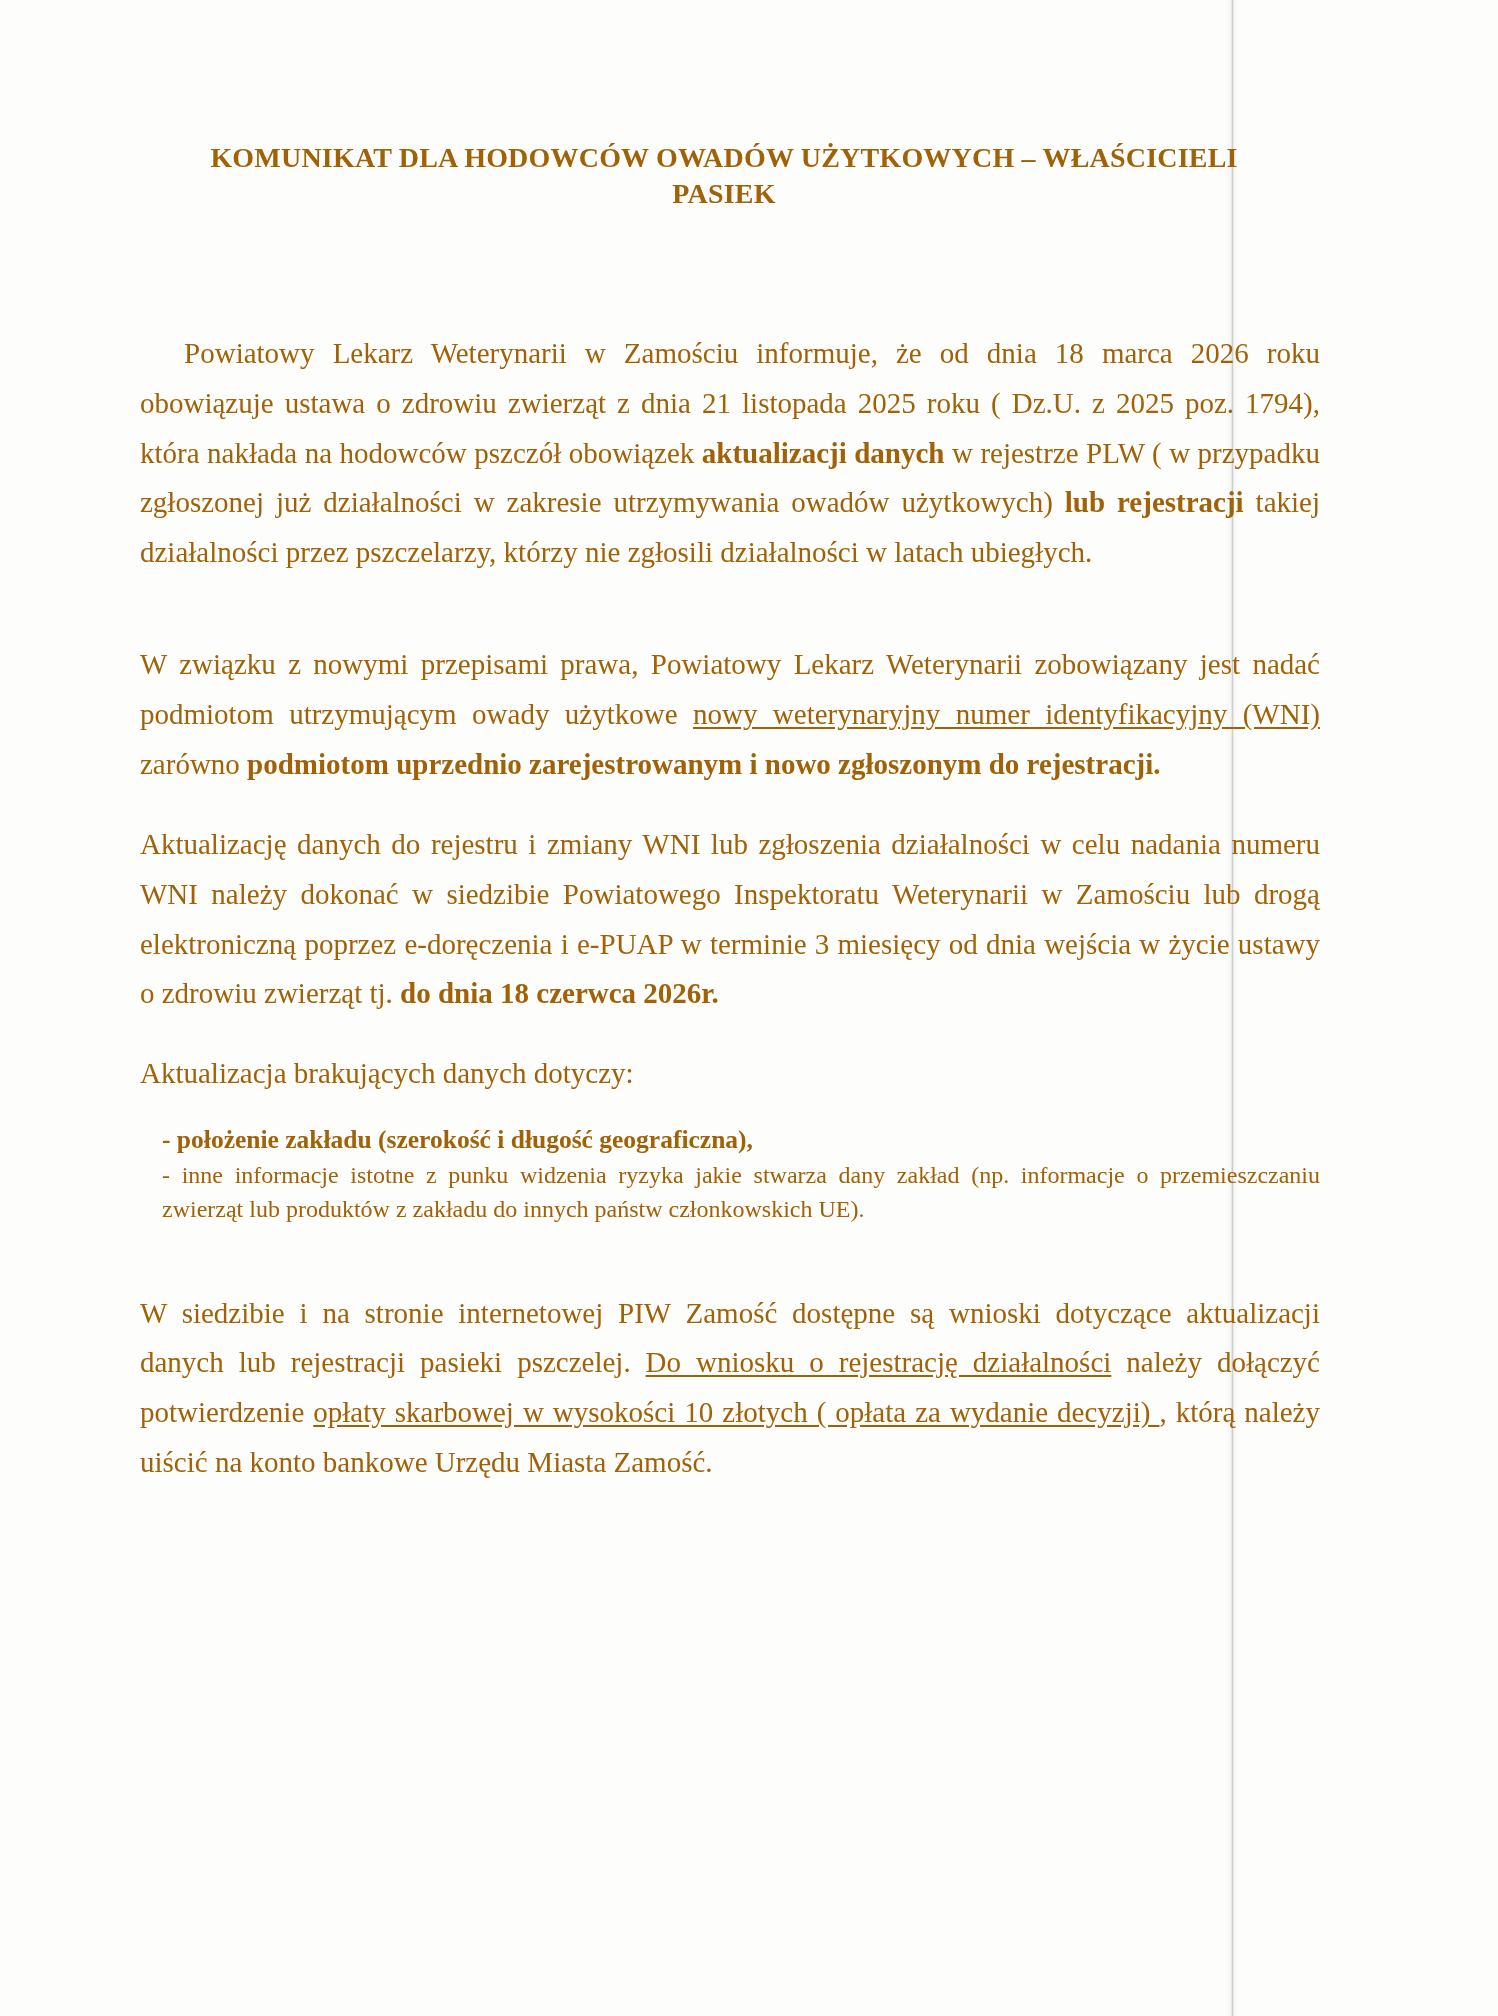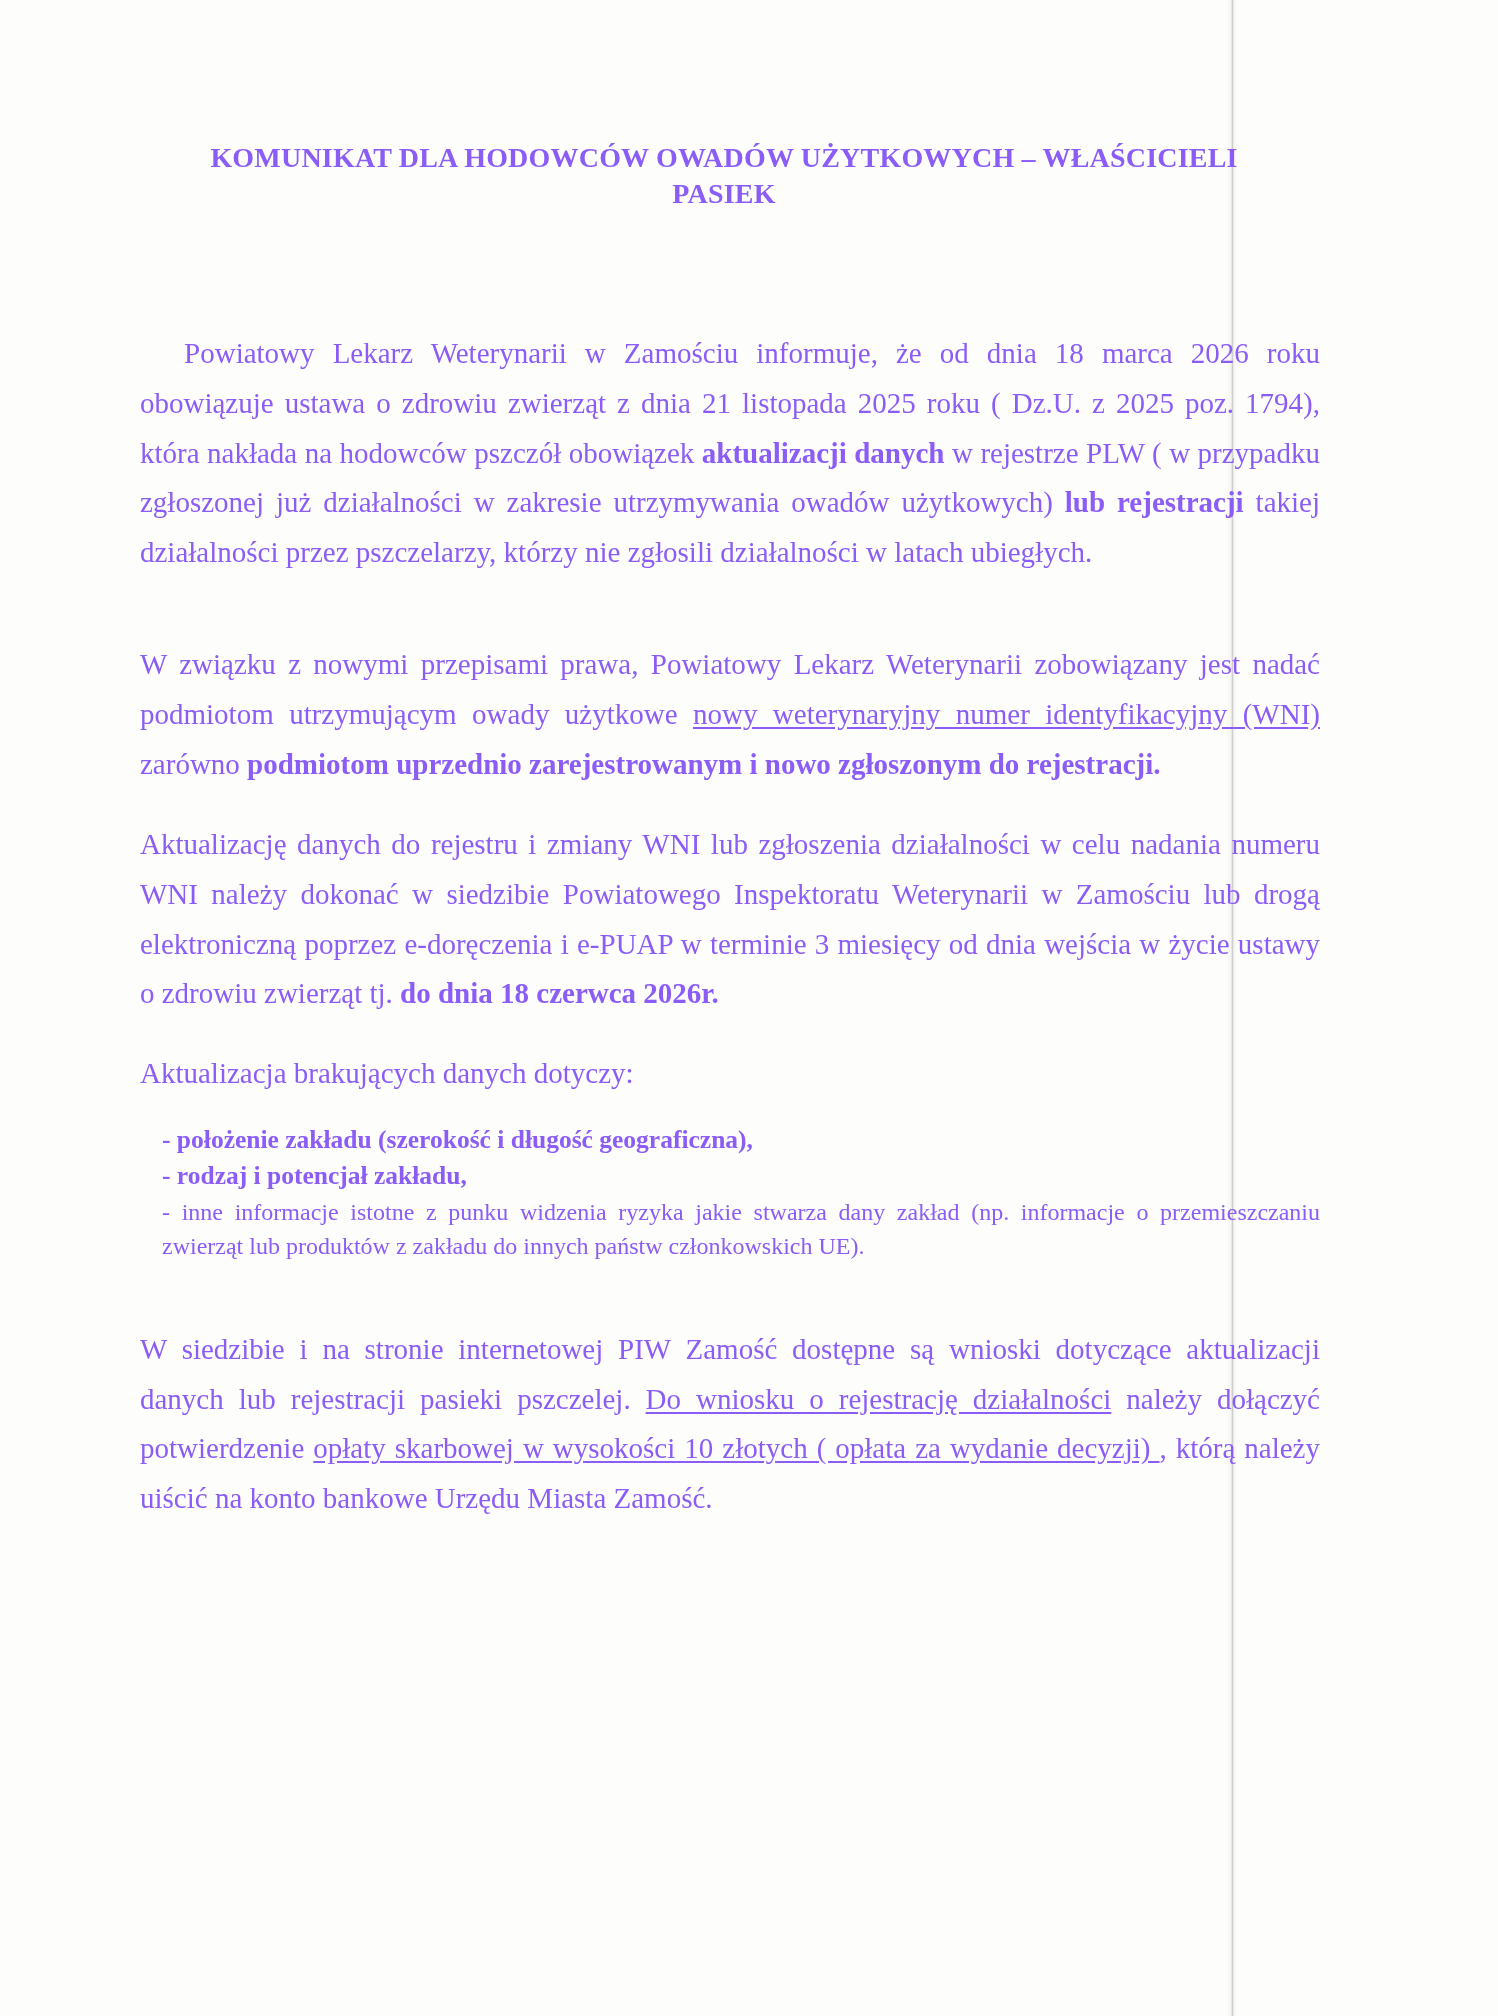--- a/index.html
+++ b/index.html
@@ -7,21 +7,21 @@
     padding: 0;
     background: #ffffff;
   }
   .page {
     position: relative;
     width: 1498px;
     height: 2016px;
     background: #fdfdfc;
     overflow: hidden;
     font-family: "Liberation Serif", "DejaVu Serif", serif;
-    color: #8b5cf6;
+    color: #a16207;
   }
   
   .fold-line {
     position: absolute;
     top: 0;
     left: 1231px;
     width: 3px;
     height: 2016px;
     background: linear-gradient(to right, rgba(0,0,0,0.0), rgba(120,120,120,0.30), rgba(0,0,0,0.0));
     pointer-events: none;
@@ -130,21 +130,20 @@
       <span> Aktualizację danych do rejestru i zmiany WNI  lub zgłoszenia działalności w celu nadania numeru WNI należy dokonać w siedzibie Powiatowego Inspektoratu Weterynarii w Zamościu  lub drogą elektroniczną poprzez e-doręczenia i e-PUAP w terminie 3 miesięcy od dnia wejścia w życie ustawy o zdrowiu zwierząt tj. </span><b>do dnia 18 czerwca 2026r.</b>
     </p>
 
     <div class="spacer-sm"></div>
 
     <p class="body">Aktualizacja brakujących danych dotyczy:</p>
 
     <div class="bullet-wrap">
       <ul class="bullets">
         <li><b>- położenie zakładu (szerokość i długość geograficzna)</b><span>,</span></li>
-        <li><b>- rodzaj i potencjał zakładu</b><span>,</span></li>
       </ul>
       <div class="last-bullet">- inne informacje istotne z punku widzenia ryzyka jakie stwarza dany zakład (np. informacje o przemieszczaniu zwierząt lub produktów z zakładu do innych państw członkowskich UE).</div>
     </div>
 
     <div class="spacer-md"></div>
 
     <p class="body">
       <span>W siedzibie i na stronie internetowej PIW Zamość dostępne są wnioski dotyczące aktualizacji danych lub rejestracji pasieki pszczelej. </span><span class="u">Do wniosku o rejestrację działalności</span><span> należy dołączyć potwierdzenie </span><span class="u">opłaty skarbowej w wysokości 10 złotych ( opłata za wydanie decyzji) </span><span>, którą należy uiścić na konto bankowe Urzędu Miasta Zamość.</span>
     </p>
 

